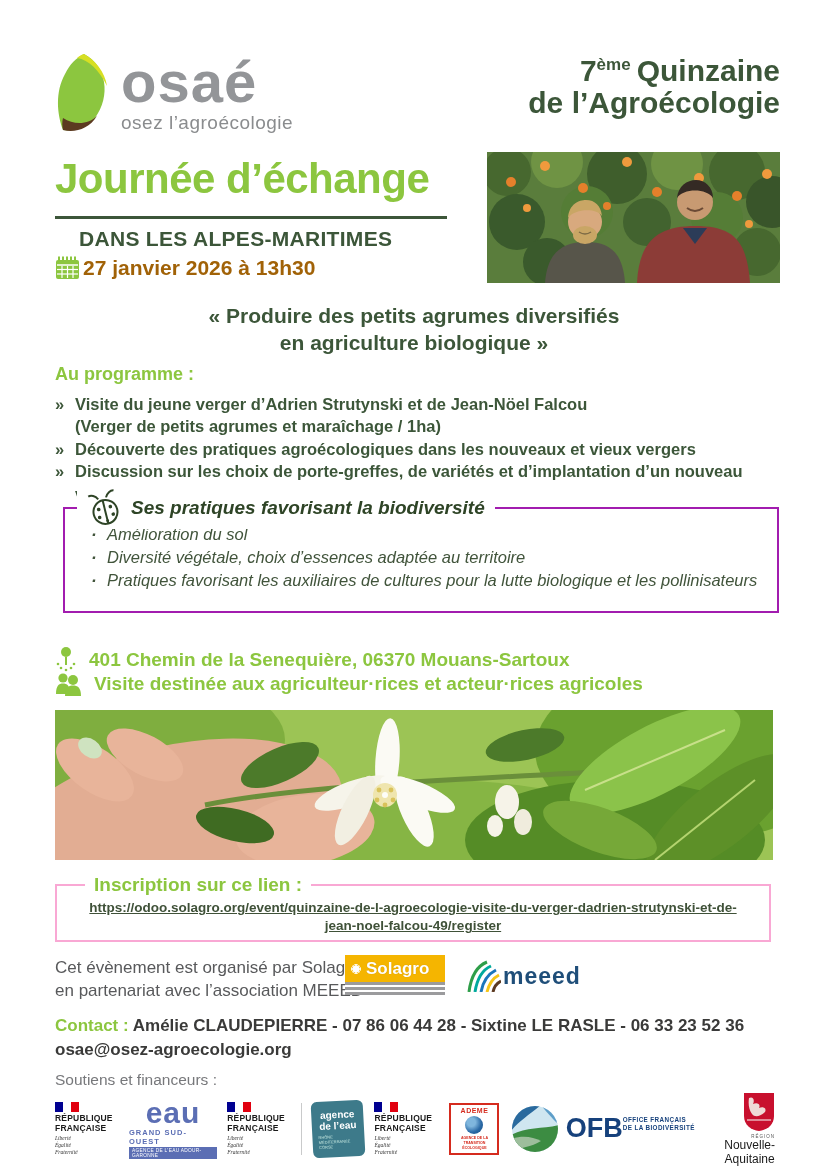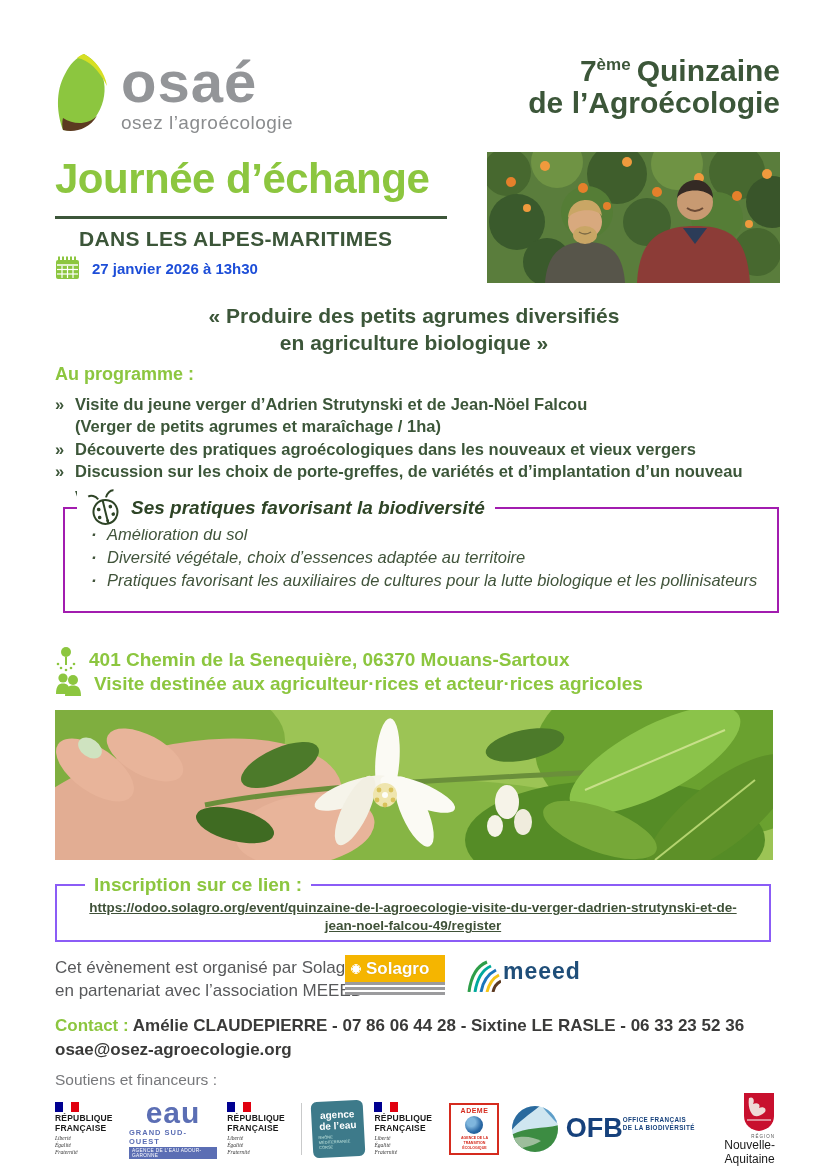--- a/index.html
+++ b/index.html
@@ -16,53 +16,53 @@
   .series{position:absolute;right:48px;top:55px;text-align:right;font-size:30px;font-weight:800;color:#3C5639;line-height:1.05;}
   .series sup{font-size:17px;}
   .series .w1{margin-left:6px;}
   
   .orchard{position:absolute;left:487px;top:152px;width:293px;height:131px;overflow:hidden;}
   .blossom{position:absolute;left:55px;top:710px;width:718px;height:150px;overflow:hidden;}
   
   .main-title{position:absolute;left:55px;top:155px;font-size:42px;font-weight:800;color:#8CC63F;letter-spacing:-0.5px;}
   .title-rule{position:absolute;left:55px;top:216px;width:392px;height:3px;background:#3C5639;}
   .region{position:absolute;left:55px;top:227px;font-size:21px;font-weight:800;color:#3C5639;letter-spacing:0.3px;margin-left:24px;}
-  .date-row{position:absolute;left:55px;top:256px;display:flex;align-items:center;gap:12px;font-size:15px;font-weight:800;color:#1d4ed8;}
+  .date-row{position:absolute;left:55px;top:256px;display:flex;align-items:center;gap:3px;font-size:21px;font-weight:800;color:#a16207;}
   
   .quote{position:absolute;left:0;top:303px;width:828px;text-align:center;font-size:21px;font-weight:700;color:#3C5639;line-height:1.27;}
   
   .prog-head{position:absolute;left:55px;top:364px;font-size:18px;font-weight:800;color:#8CC63F;}
   .prog-list{position:absolute;left:55px;top:393px;width:722px;font-size:16.5px;font-weight:700;color:#3C5639;line-height:1.36;}
   .prog-item{display:flex;gap:8px;}
   .prog-item .mk{width:12px;flex:none;}
   
   .bio-box{position:absolute;left:63px;top:507px;width:712px;height:102px;border:2px solid #a21caf;font-style:italic;}
   .bio-title{position:absolute;top:-22px;left:12px;height:42px;display:flex;align-items:center;gap:8px;background:#fff;padding:0 10px;}
   .bio-title span{font-size:19px;font-weight:800;color:#2E4426;}
   .bio-list{margin:14px 12px 0 26px;font-size:16.5px;font-weight:400;color:#41543B;line-height:1.38;}
   .bio-item{display:flex;gap:8px;}
   .bio-item .mk{width:8px;flex:none;font-weight:700;}
   .bio-item.justify .tx{text-align:justify;}
   
   .info-row{position:absolute;left:55px;display:flex;align-items:center;gap:12px;font-size:19px;font-weight:800;color:#8CC63F;}
   .loc-row{top:630px;margin-top:16px;}
   .aud-row{top:671px;}
   
-  .insc-box{position:absolute;left:55px;top:884px;width:712px;height:54px;border:2px solid #8b5cf6;}
+  .insc-box{position:absolute;left:55px;top:884px;width:712px;height:54px;border:2px solid #f9a8d4;}
   .insc-title{position:absolute;top:-13px;left:28px;background:#fff;padding:0 9px;font-size:19px;font-weight:800;color:#8CC63F;line-height:24px;height:24px;}
   .insc-url{margin:13px auto 0;width:672px;text-align:center;font-size:13.5px;font-weight:700;color:#3F5138;line-height:1.35;}
   .insc-url a{color:#3F5138;text-decoration:underline;}
   
   .organizer{position:absolute;left:55px;top:957px;font-size:17px;color:#58595B;line-height:1.35;}
   .solagro{position:absolute;left:345px;top:955px;width:100px;height:24px;}
   .solagro-top{height:27px;background:#F5B500;display:flex;align-items:center;gap:3px;padding:0 4px;}
   .solagro-sun{width:14px;height:14px;border-radius:50%;background:radial-gradient(circle,#fff 35%,#F5B500 40%,#fff 45%,#F5B500 52%);}
   .solagro-word{color:#fff;font-size:17px;font-weight:800;text-shadow:0 0 1px #c89000;}
   .solagro-stripes{height:13px;background:repeating-linear-gradient(180deg,#9B9B9D 0 3px,#fff 3px 5px);}
-  .meeed{position:absolute;left:467px;top:960px;display:flex;align-items:flex-start;gap:2px;}
+  .meeed{position:absolute;left:467px;top:960px;display:flex;align-items:center;gap:2px;}
   .meeed-word{font-size:23px;font-weight:700;color:#1F4E79;line-height:1;letter-spacing:1px;}
   
   .contact{position:absolute;left:55px;top:1014px;font-size:17px;font-weight:700;color:#3A3A39;line-height:1.4;}
   .contact .lbl{color:#8CC63F;font-weight:800;}
   .supporters-label{position:absolute;left:55px;top:1071px;font-size:15.5px;color:#77787B;}
   
   .logos-row{position:absolute;left:55px;top:1090px;width:720px;height:78px;display:flex;align-items:center;justify-content:space-between;}
   .logo-group{display:flex;align-items:center;gap:10px;}
   .rf{display:flex;flex-direction:column;width:64px;}
   .rf-flag{display:flex;height:10px;width:24px;margin-bottom:2px;}

